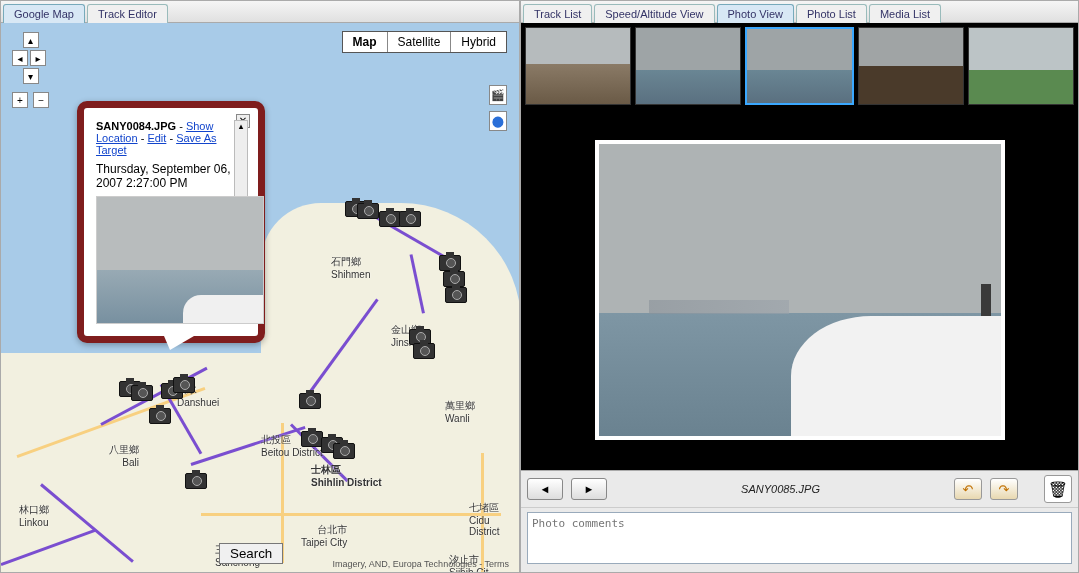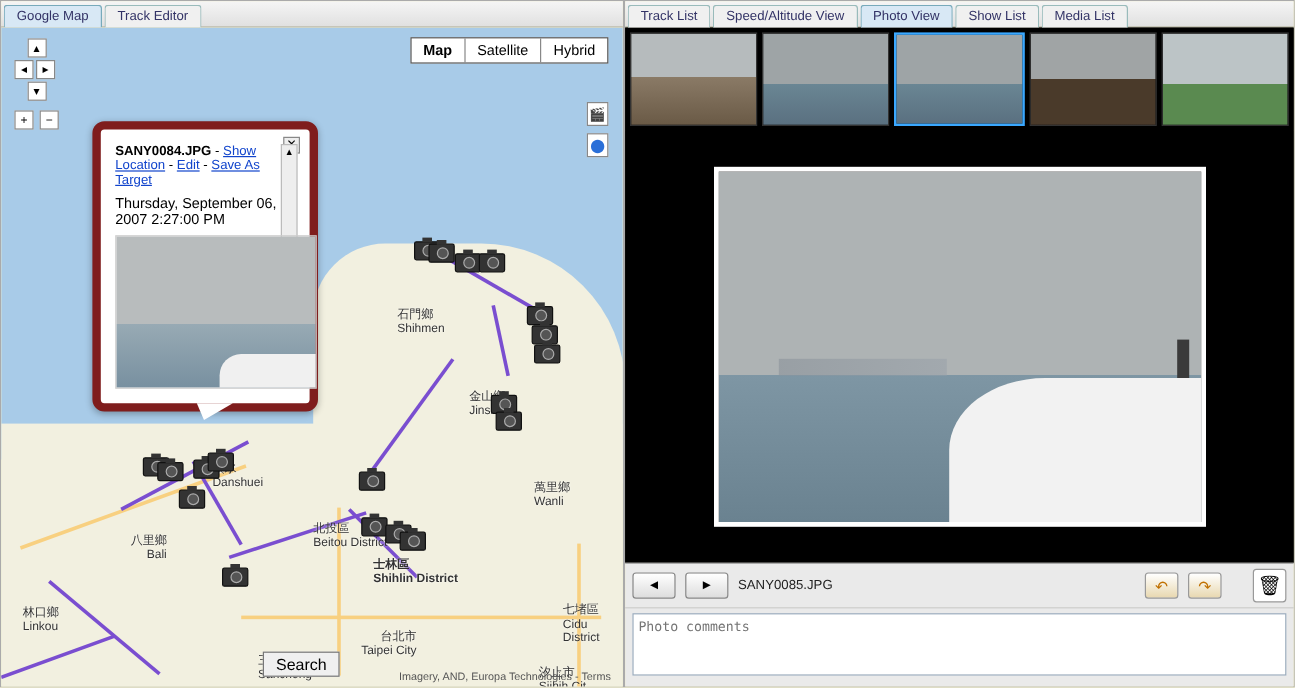--- a/index.html
+++ b/index.html
@@ -1,18 +1,18 @@
 <!DOCTYPE html>
 <html><head>
 <meta charset="utf-8">
 <style>
 * { box-sizing: border-box; margin: 0; padding: 0; }
 body { font-family: Arial, sans-serif; font-size: 11px; background: #e8e8e8; width: 1079px; height: 573px; overflow: hidden; }
 .app { display: flex; width: 100%; height: 100%; }
-.panel { border: 1px solid #aaa; background: #fef9c3; display: flex; flex-direction: column; }
+.panel { border: 1px solid #aaa; background: #eab308; display: flex; flex-direction: column; }
 .panel-left { width: 520px; }
 .panel-right { flex: 1; }
 .tabs { display: flex; background: linear-gradient(#f5f5f5,#e0e0e0); border-bottom: 1px solid #aaa; padding: 2px 2px 0 2px; }
 .tab { padding: 3px 10px; border: 1px solid #9bb; border-bottom: none; margin-right: 2px; background: #f0f0f0; cursor: pointer; color: #336; border-radius: 3px 3px 0 0; position: relative; top: 1px; }
 .tab.active { background: #d8e8f5; border-color: #7ab; }
 .map-area { flex: 1; position: relative; background: #e8ead0; overflow: hidden; }
 .map-bg { position: absolute; inset: 0; }
 .land { position: absolute; background: #f2f0e0; }
 .water { position: absolute; background: #a8cbe8; }
 .road { position: absolute; background: #f8d080; height: 3px; }
@@ -52,21 +52,21 @@
 .thumb.t3 { background: linear-gradient(#a0a4a5 0%,#a0a4a5 50%,#4a3a2a 50%,#4a3a2a 100%); }
 .thumb.t4 { background: linear-gradient(#bcc4c6 0%,#bcc4c6 55%,#5a8a50 55%,#5a8a50 100%); }
 .thumb.t0 { background: linear-gradient(#b6bbbd 0%,#b6bbbd 48%,#8a7a66 48%,#6a5a46 100%); }
 .big-photo-wrap { flex: 1; display: flex; align-items: center; justify-content: center; background: #000; }
 .big-photo { width: 410px; height: 300px; border: 4px solid #fff; background: linear-gradient(#aeb3b4 0%,#aeb3b4 58%,#7e96a4 58%,#6a8290 100%); position: relative; }
 .big-boat { position: absolute; bottom: 0; right: 0; width: 210px; height: 120px; background: #f2f2f2; border-top-left-radius: 80px 60px; }
 .big-boat::before { content:''; position:absolute; right:10px; top:-32px; width:10px; height:32px; background:#3a3a3a; }
 .big-city { position:absolute; left:50px; bottom:122px; width:140px; height:14px; background:linear-gradient(90deg,#8a929a 0%,#9aa2aa 100%); opacity:0.6; }
 .footer-bar { background: #eaeaea; border-top: 1px solid #aaa; display: flex; align-items: center; padding: 4px 6px; gap: 8px; }
 .nav-btn { width: 36px; height: 22px; border: 1px solid #888; background: linear-gradient(#fff,#ddd); border-radius: 3px; cursor: pointer; display:flex; align-items:center; justify-content:center; }
-.photo-meta { flex: 1; text-align: left; font-size: 11px; color: #222; }
+.photo-meta { flex: 1; text-align: center; font-size: 11px; color: #222; font-style: italic; }
 .rot-btn { width: 28px; height: 22px; border: 1px solid #999; background: linear-gradient(#fff,#e8d8b0); border-radius: 3px; cursor: pointer; display:flex; align-items:center; justify-content:center; font-size:13px; color:#c07000; }
 .del-btn { width: 28px; height: 28px; border: 1px solid #999; background: #fff; border-radius: 3px; cursor: pointer; display:flex; align-items:center; justify-content:center; font-size:16px; }
 .comments-wrap { background: #eaeaea; border-top: 1px solid #ccc; padding: 4px 6px 6px 6px; }
 .comments-label { font-size: 11px; margin-bottom: 3px; }
 .comments-box { width: 100%; height: 52px; border: 1px solid #9ab; background: #fff; padding: 4px; font-size: 11px; color: #888; resize: none; }
 </style>
 </head>
 <body>
 
 <div class="app">
@@ -178,21 +178,21 @@
       </div>
       <div class="attribution">Imagery, AND, Europa Technologies - Terms</div>
     </div>
   </div>
 
   <div class="panel panel-right">
     <div class="tabs">
       <div class="tab">Track List</div>
       <div class="tab">Speed/Altitude View</div>
       <div class="tab active">Photo View</div>
-      <div class="tab">Show List</div>
+      <div class="tab">Photo List</div>
       <div class="tab">Media List</div>
     </div>
     <div class="right-body">
       <div class="thumb-strip">
         <div class="thumb t0"></div>
         <div class="thumb"></div>
         <div class="thumb selected"></div>
         <div class="thumb t3"></div>
         <div class="thumb t4"></div>
       </div>

